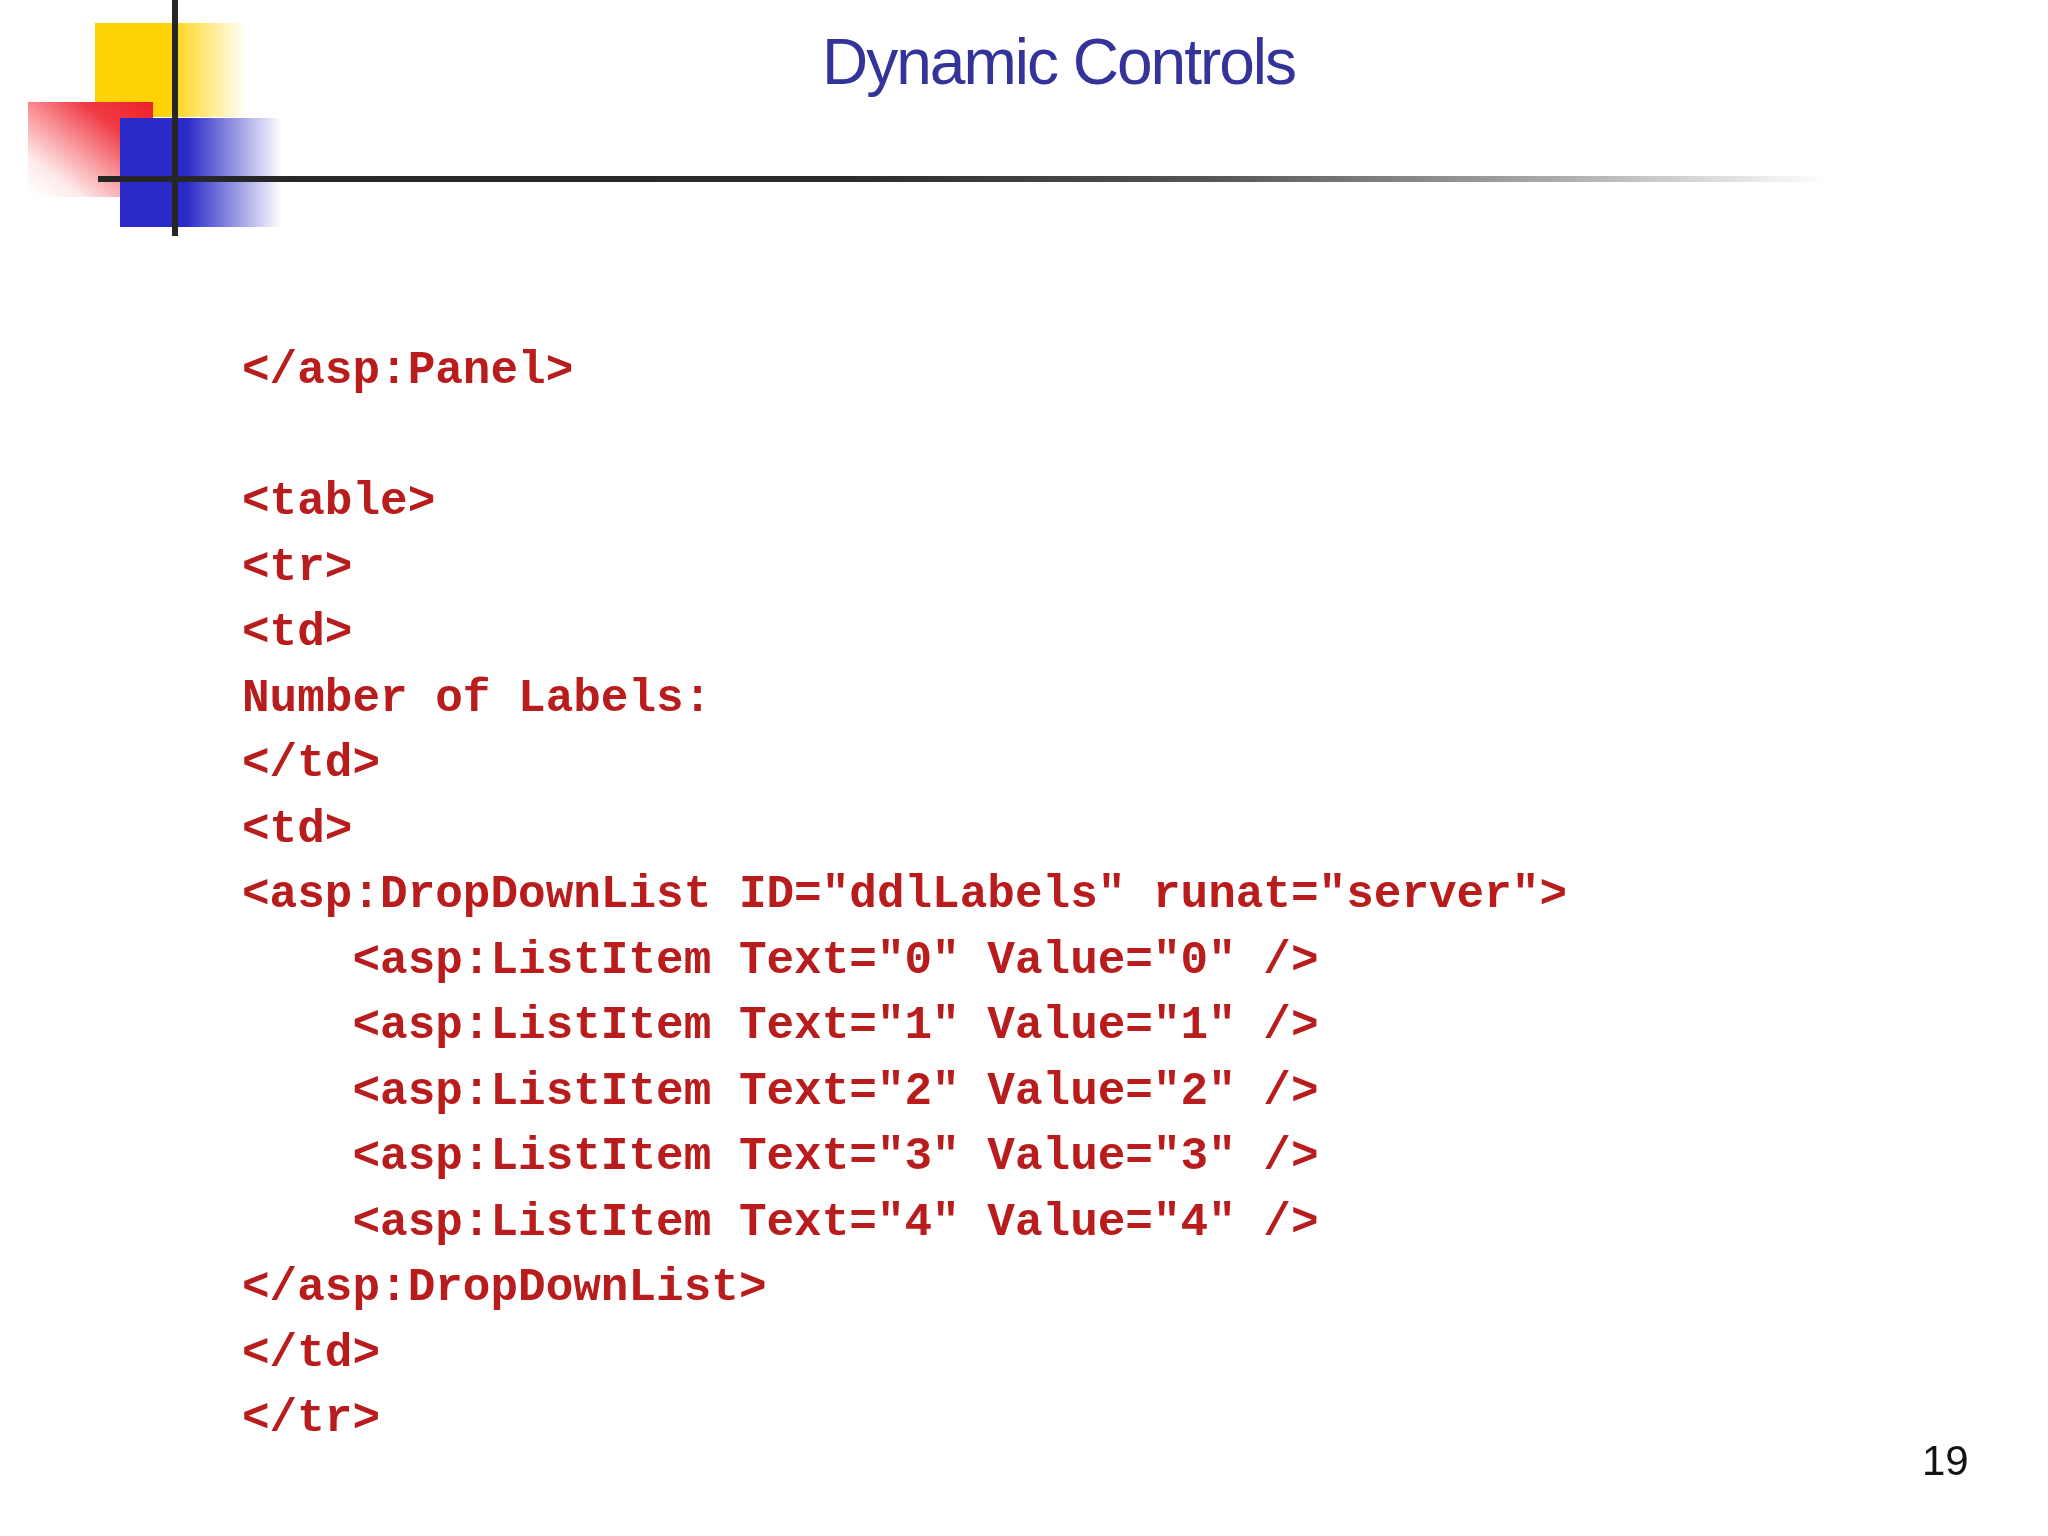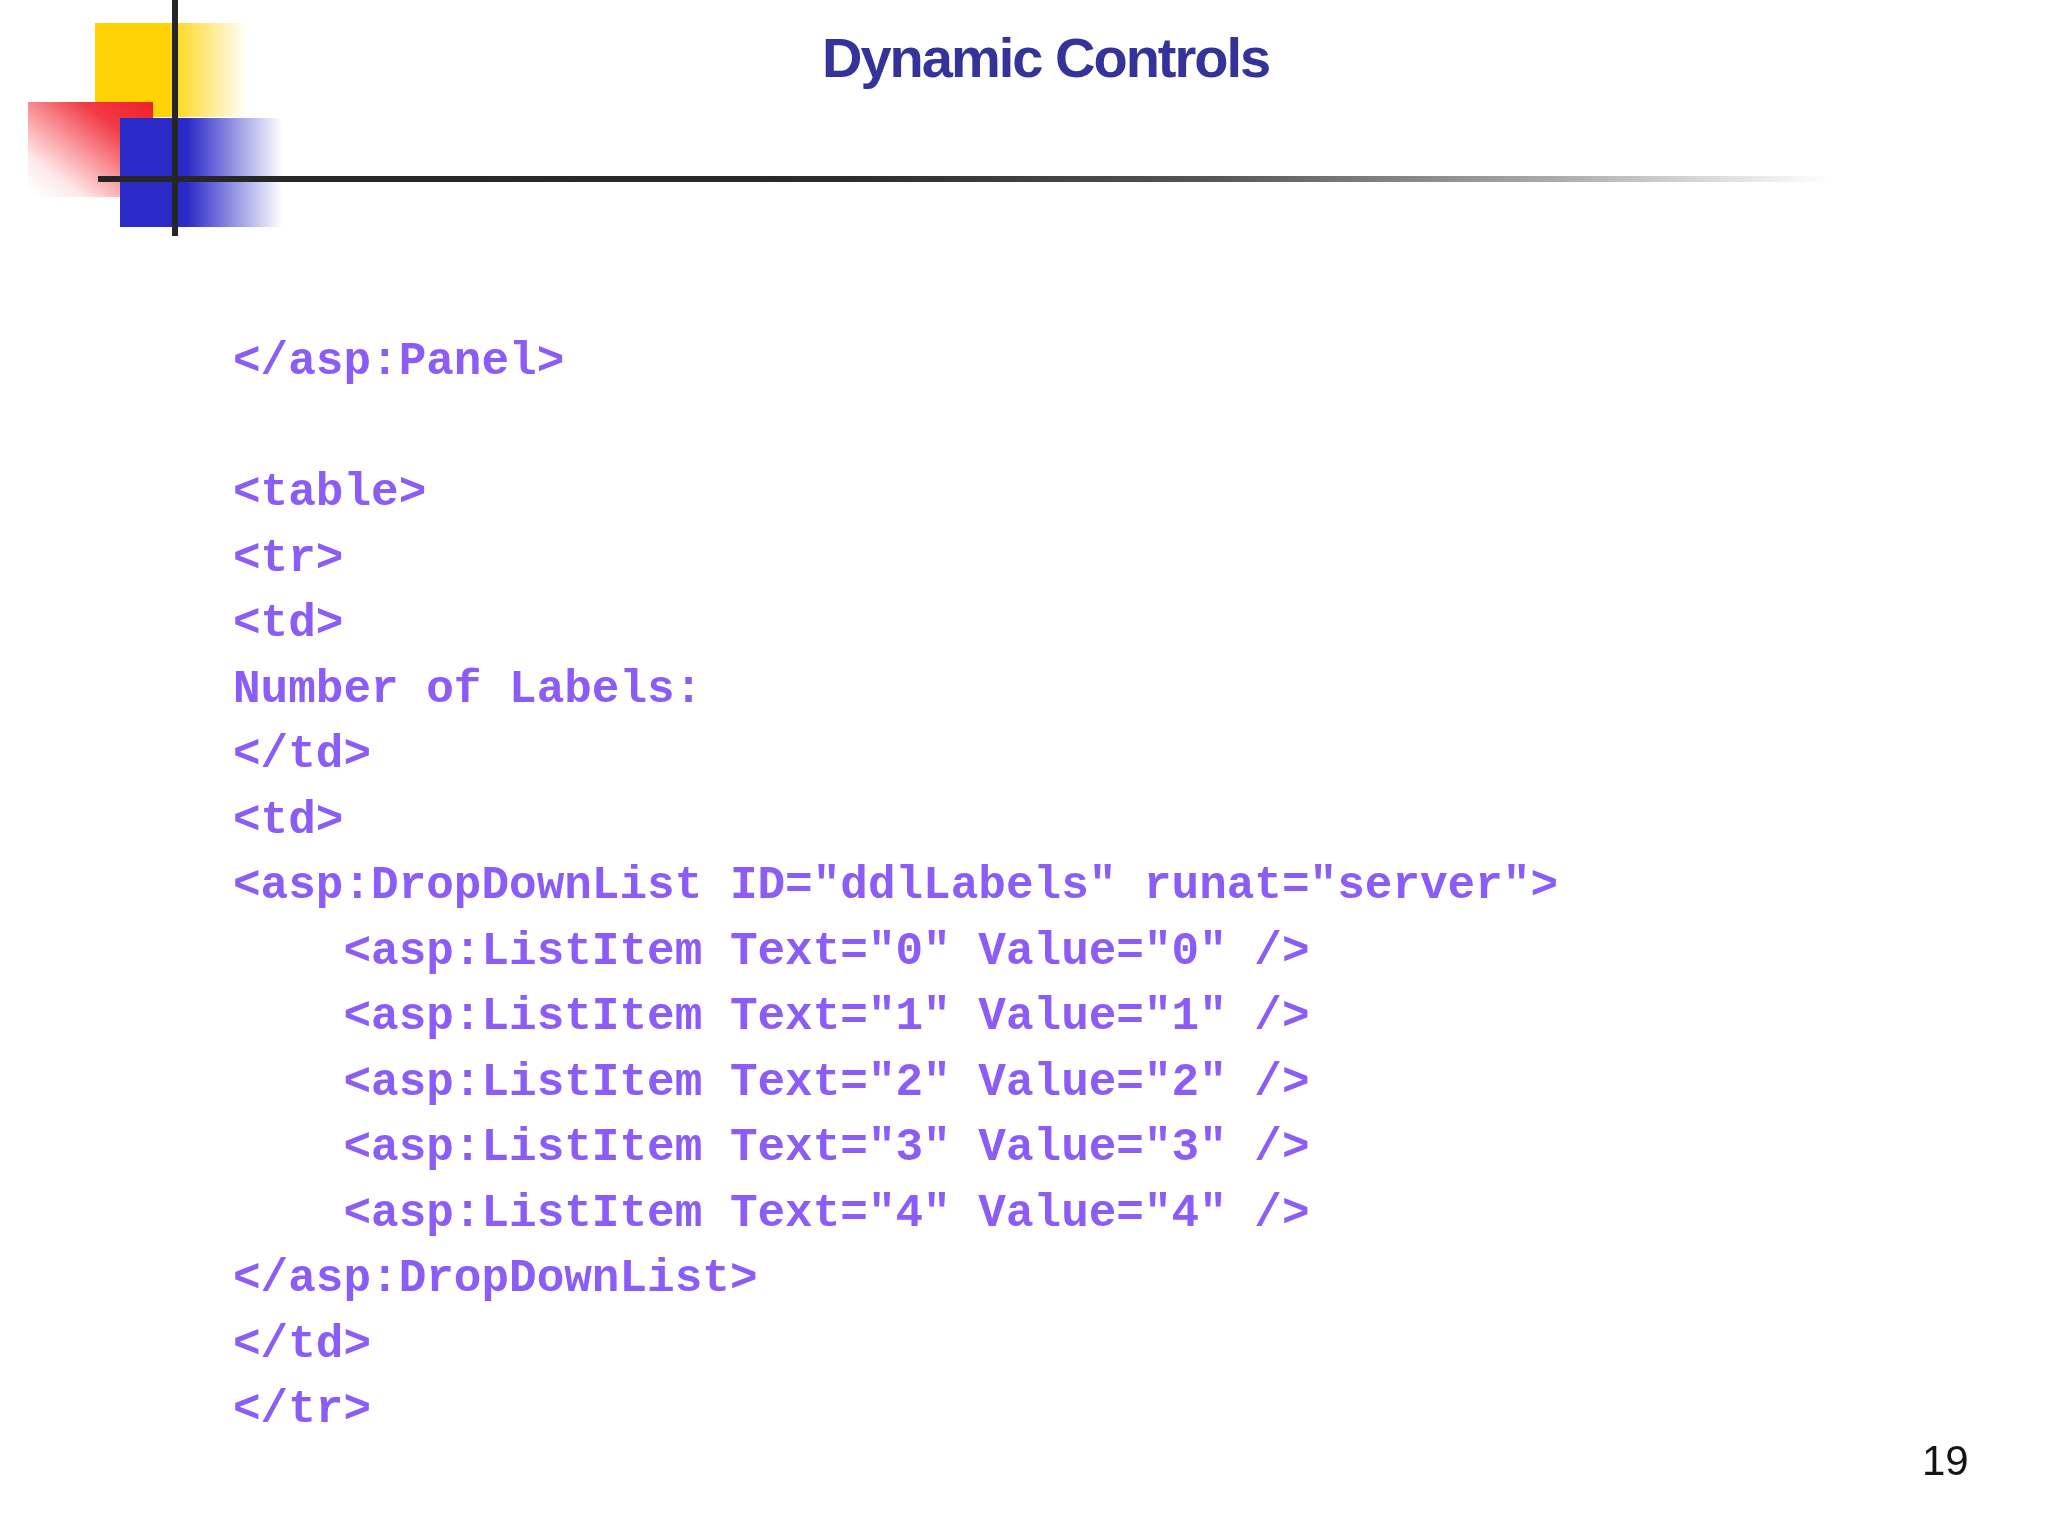--- a/index.html
+++ b/index.html
@@ -33,30 +33,30 @@
   }
   .crosshair-h {
     position: absolute; left: 98px; top: 176px; width: 1860px; height: 6px;
     background: linear-gradient(to right,
       #262626 0%, #2b2b2b 40%, #565656 60%, #a9a9a9 78%, rgba(255,255,255,0) 93%);
   }
 
   
   .title {
     position: absolute; left: 822px; top: 30px; margin: 0;
-    font-size: 56px; font-weight: 700; letter-spacing: -2px;
+    font-size: 64px; font-weight: 400; letter-spacing: -2px;
     line-height: 1; color: #333399; white-space: nowrap;
   }
 
   
   .code {
-    position: absolute; left: 225px; top: 322px; margin: 8px;
+    position: absolute; left: 225px; top: 322px; margin: 17px;
     font-family: "Liberation Mono", monospace;
     font-weight: 700; font-size: 46px; line-height: 65.5px;
-    color: #8b5cf6; white-space: pre;
+    color: #b91c1c; white-space: pre;
   }
 
   
   .page-number {
     position: absolute; left: 1922px; top: 1440px;
     font-size: 42px; line-height: 1; color: #141414;
   }
 </style>
 </head>
 <body>

